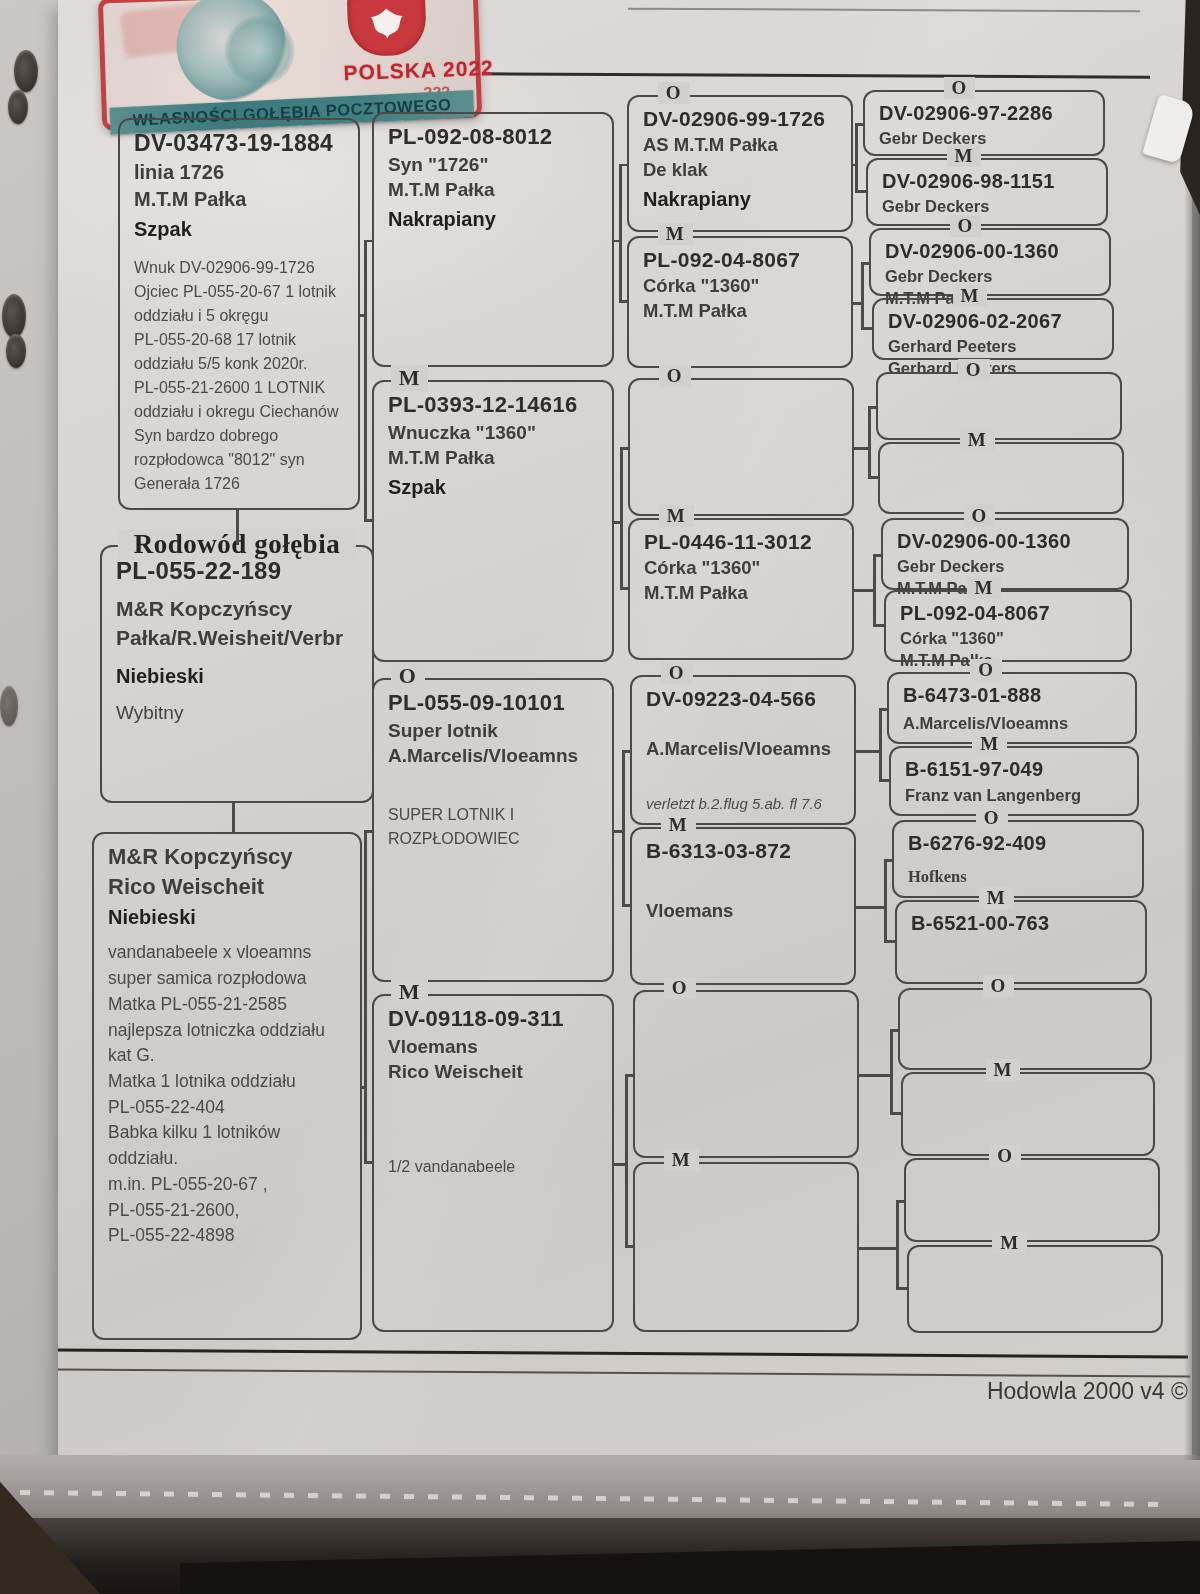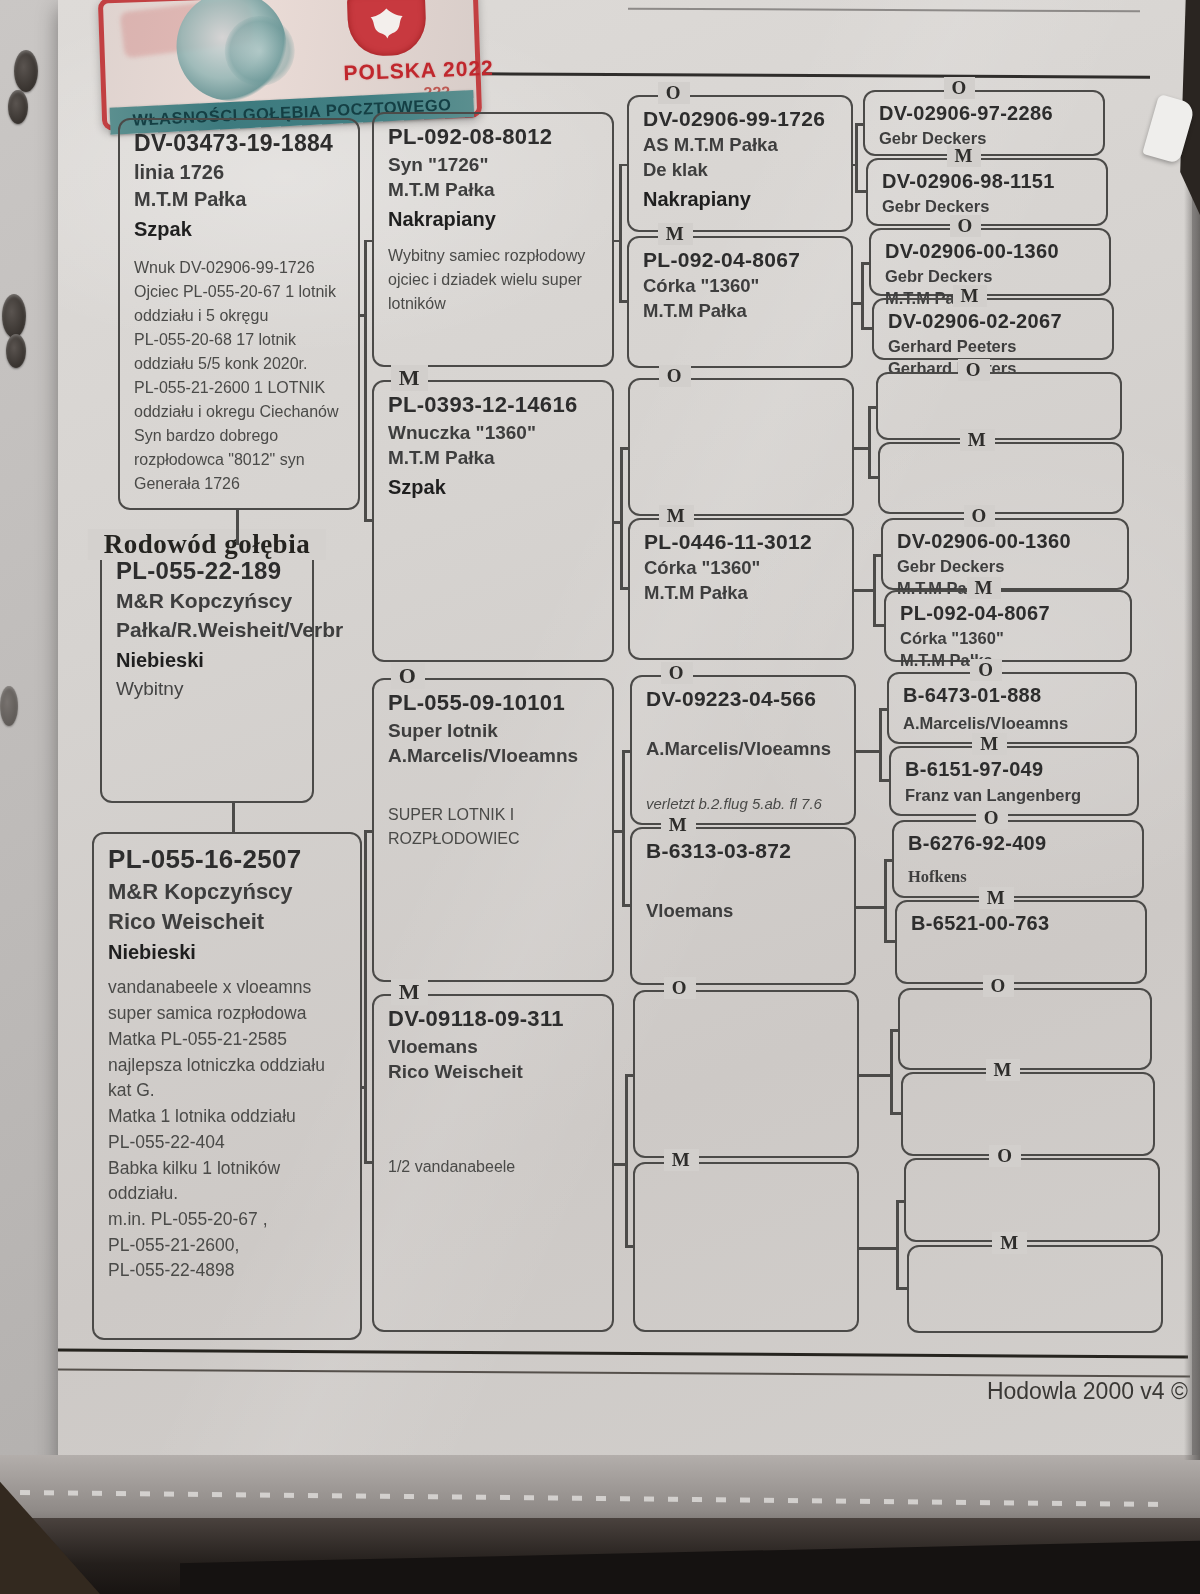--- a/index.html
+++ b/index.html
@@ -132,34 +132,33 @@
           <div>oddziału i 5 okręgu</div>
           <div>PL-055-20-68 17 lotnik</div>
           <div>oddziału 5/5 konk 2020r.</div>
           <div>PL-055-21-2600 1 LOTNIK</div>
           <div>oddziału i okregu Ciechanów</div>
           <div>Syn bardzo dobrego</div>
           <div>rozpłodowca "8012" syn</div>
           <div>Generała 1726</div>
         </div>
       </div>
-      <div class="box subject" style="left: 100px; top: 545px; width: 214px; height: 258px;">
+      <div class="box subject" style="left: 100px; top: 545px; width: 274px; height: 258px; gap: 8px;">
         <span class="legend">Rodowód gołębia</span>
         <div class="bid">PL-055-22-189</div>
         <div class="lines">
           <div>M&amp;R Kopczyńscy</div>
           <div>Pałka/R.Weisheit/Verbr</div>
         </div>
         <div class="boldline">Niebieski</div>
         <div class="after">
           <div>Wybitny</div>
         </div>
       </div>
       <div class="box mother" style="left: 92px; top: 832px; width: 270px; height: 508px;">
-        <div class="bid">PL-055-16-2507</div>
         <div class="lines">
           <div>M&amp;R Kopczyńscy</div>
           <div>Rico Weischeit</div>
         </div>
         <div class="boldline">Niebieski</div>
         <div class="desc" style="margin-top: 8px;">
           <div>vandanabeele x vloeamns</div>
           <div>super samica rozpłodowa</div>
           <div>Matka PL-055-21-2585</div>
           <div>najlepsza lotniczka oddziału</div>
@@ -173,25 +172,20 @@
           <div>PL-055-22-4898</div>
         </div>
       </div>
       <div class="box g2" style="left: 372px; top: 112px; width: 242px; height: 255px;">
         <div class="bid">PL-092-08-8012</div>
         <div class="lines">
           <div>Syn "1726"</div>
           <div>M.T.M Pałka</div>
         </div>
         <div class="boldline">Nakrapiany</div>
-        <div class="desc" style="margin-top: 10px;">
-          <div>Wybitny samiec rozpłodowy</div>
-          <div>ojciec i dziadek wielu super</div>
-          <div>lotników</div>
-        </div>
       </div>
       <div class="box g2" style="left: 372px; top: 380px; width: 242px; height: 282px;">
         <span class="tag">M</span>
         <div class="bid">PL-0393-12-14616</div>
         <div class="lines">
           <div>Wnuczka "1360"</div>
           <div>M.T.M Pałka</div>
         </div>
         <div class="boldline">Szpak</div>
       </div>

